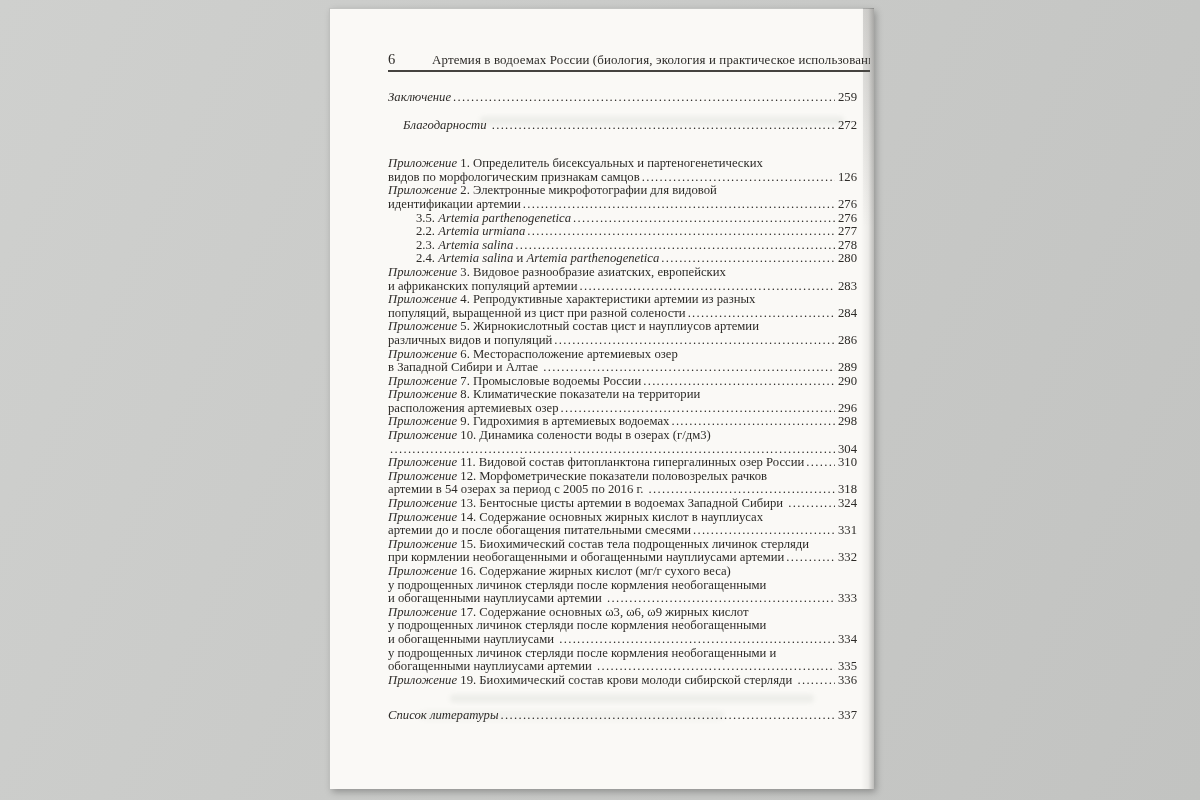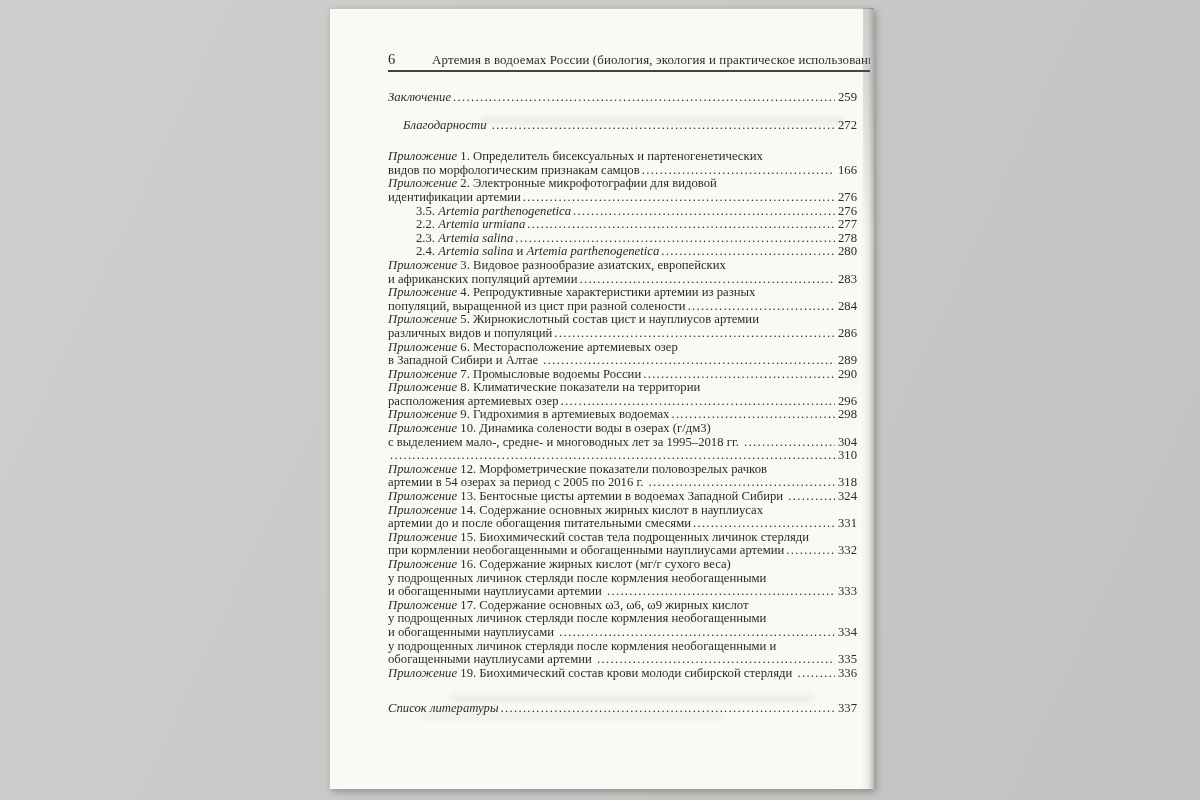--- a/index.html
+++ b/index.html
@@ -41,21 +41,21 @@
     flex:1 1 auto;text-align:center;font-size:12.9px;letter-spacing:0.15px;
     margin-right:-13px;white-space:nowrap;overflow:hidden;
   }
   .rule{
     border-bottom:2px solid #45433f;margin-top:2px;margin-right:-13px;
   }
   .toc{
     margin-top:19px;font-size:12.7px;line-height:13.6px;
   }
   .entry{margin:0;}
-  .entry.sp-sm{margin-top:18px;}
+  .entry.sp-sm{margin-top:25px;}
   .entry.sp-md{margin-top:14px;margin-left:15px;}
   .entry.sp-lg{margin-top:22px;}
   .entry.indent{margin-left:28px;}
   .line{white-space:nowrap;overflow:hidden;}
   .line.last{display:flex;align-items:baseline;}
   .line .text{flex:0 0 auto;white-space:pre;}
   .it{font-style:italic;}
   .dots{
     flex:1 1 auto;min-width:0;overflow:hidden;white-space:nowrap;
     letter-spacing:1.3px;margin:0 3px 0 2px;
@@ -97,21 +97,21 @@
             <span class="text"><span class="it">Благодарности </span></span>
             <span class="dots">............................................................................................................................................................................................................................</span>
             <span class="num">272</span>
           </div>
         </div>
         <div class="entry sp-sm">
           <div class="line"><span class="text"><span class="it">Приложение</span><span class=""> 1. Определитель бисексуальных и партеногенетических</span></span></div>
           <div class="line last">
             <span class="text"><span class="">видов по морфологическим признакам самцов</span></span>
             <span class="dots">............................................................................................................................................................................................................................</span>
-            <span class="num">166</span>
+            <span class="num">126</span>
           </div>
         </div>
         <div class="entry">
           <div class="line"><span class="text"><span class="it">Приложение</span><span class=""> 2. Электронные микрофотографии для видовой</span></span></div>
           <div class="line last">
             <span class="text"><span class="">идентификации артемии</span></span>
             <span class="dots">............................................................................................................................................................................................................................</span>
             <span class="num">276</span>
           </div>
         </div>
@@ -193,27 +193,27 @@
         <div class="entry">
           <div class="line last">
             <span class="text"><span class="it">Приложение</span><span class=""> 9. Гидрохимия в артемиевых водоемах</span></span>
             <span class="dots">............................................................................................................................................................................................................................</span>
             <span class="num">298</span>
           </div>
         </div>
         <div class="entry">
           <div class="line"><span class="text"><span class="it">Приложение</span><span class=""> 10. Динамика солености воды в озерах (г/дм3)</span></span></div>
           <div class="line last">
-            <span class="text"><span class="">с выделением мало-, средне- и многоводных лет за 1995–2018 гг. </span></span>
             <span class="dots">............................................................................................................................................................................................................................</span>
             <span class="num">304</span>
           </div>
         </div>
         <div class="entry">
           <div class="line last">
+            <span class="text"><span class="it">Приложение</span><span class=""> 11. Видовой состав фитопланктона гипергалинных озер России</span></span>
             <span class="dots">............................................................................................................................................................................................................................</span>
             <span class="num">310</span>
           </div>
         </div>
         <div class="entry">
           <div class="line"><span class="text"><span class="it">Приложение</span><span class=""> 12. Морфометрические показатели половозрелых рачков</span></span></div>
           <div class="line last">
             <span class="text"><span class="">артемии в 54 озерах за период с 2005 по 2016 г. </span></span>
             <span class="dots">............................................................................................................................................................................................................................</span>
             <span class="num">318</span>

